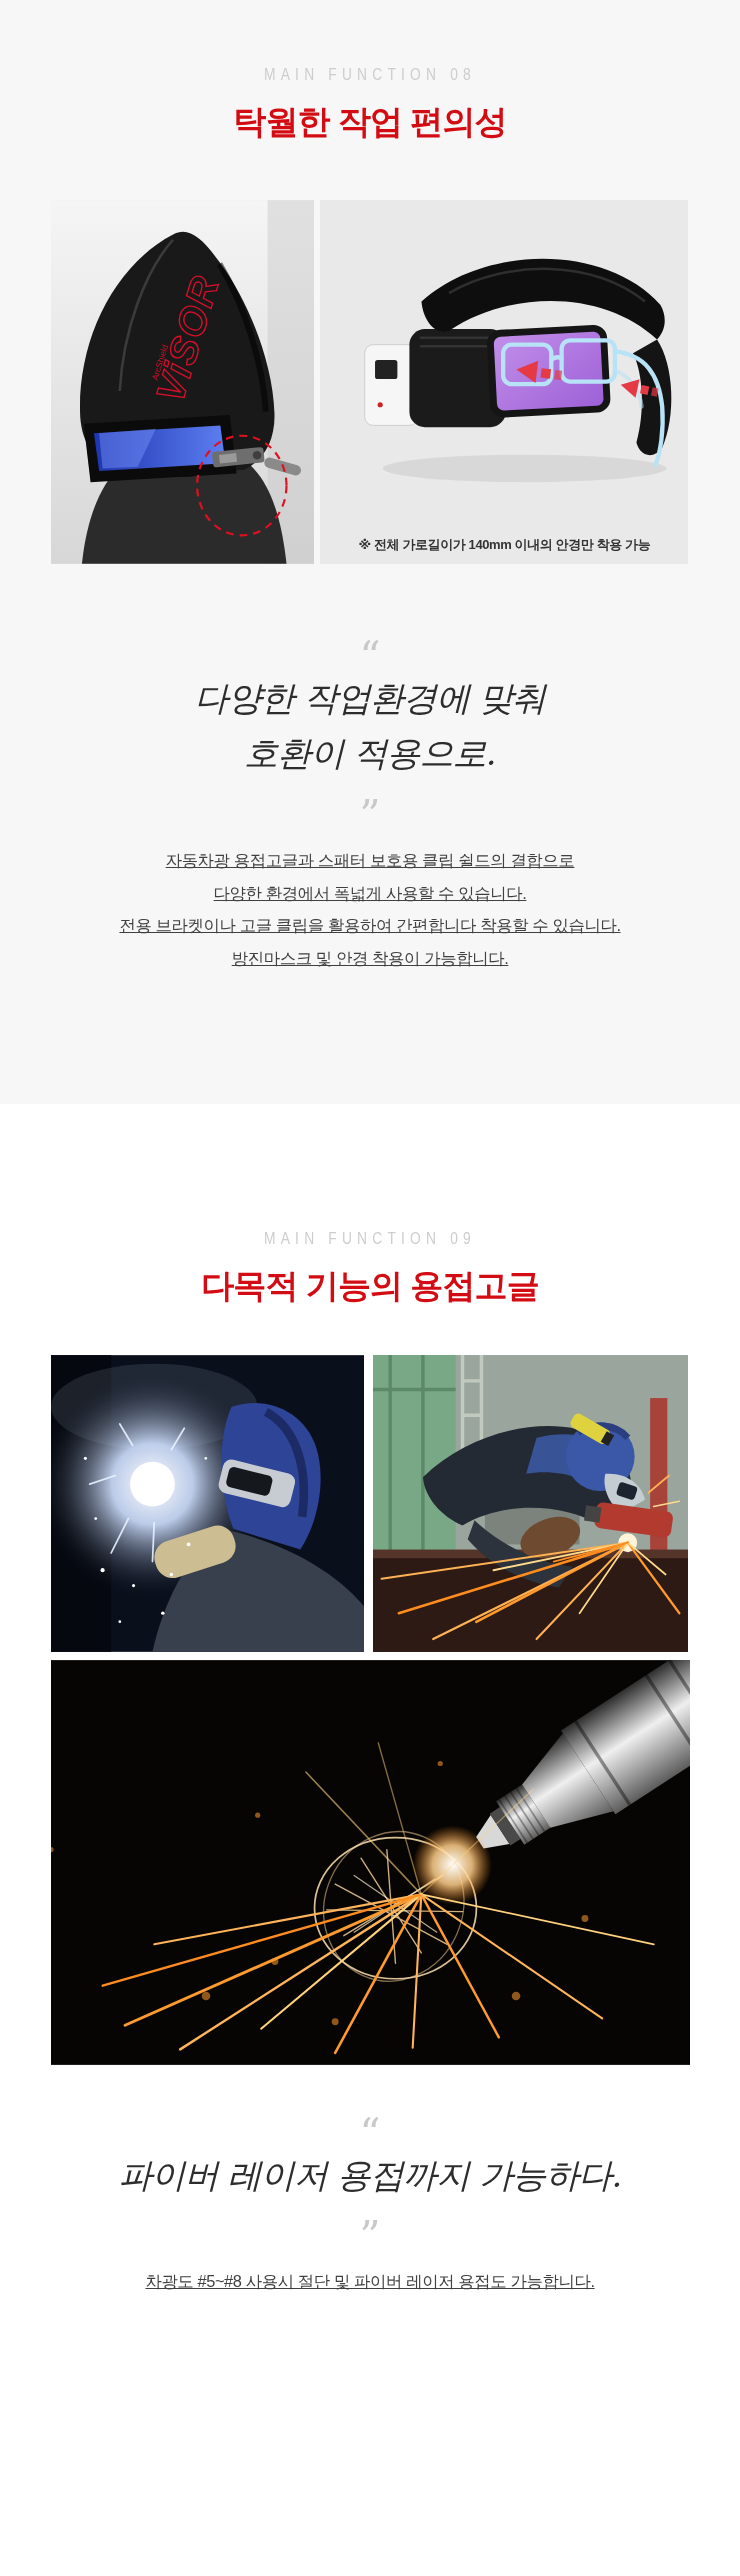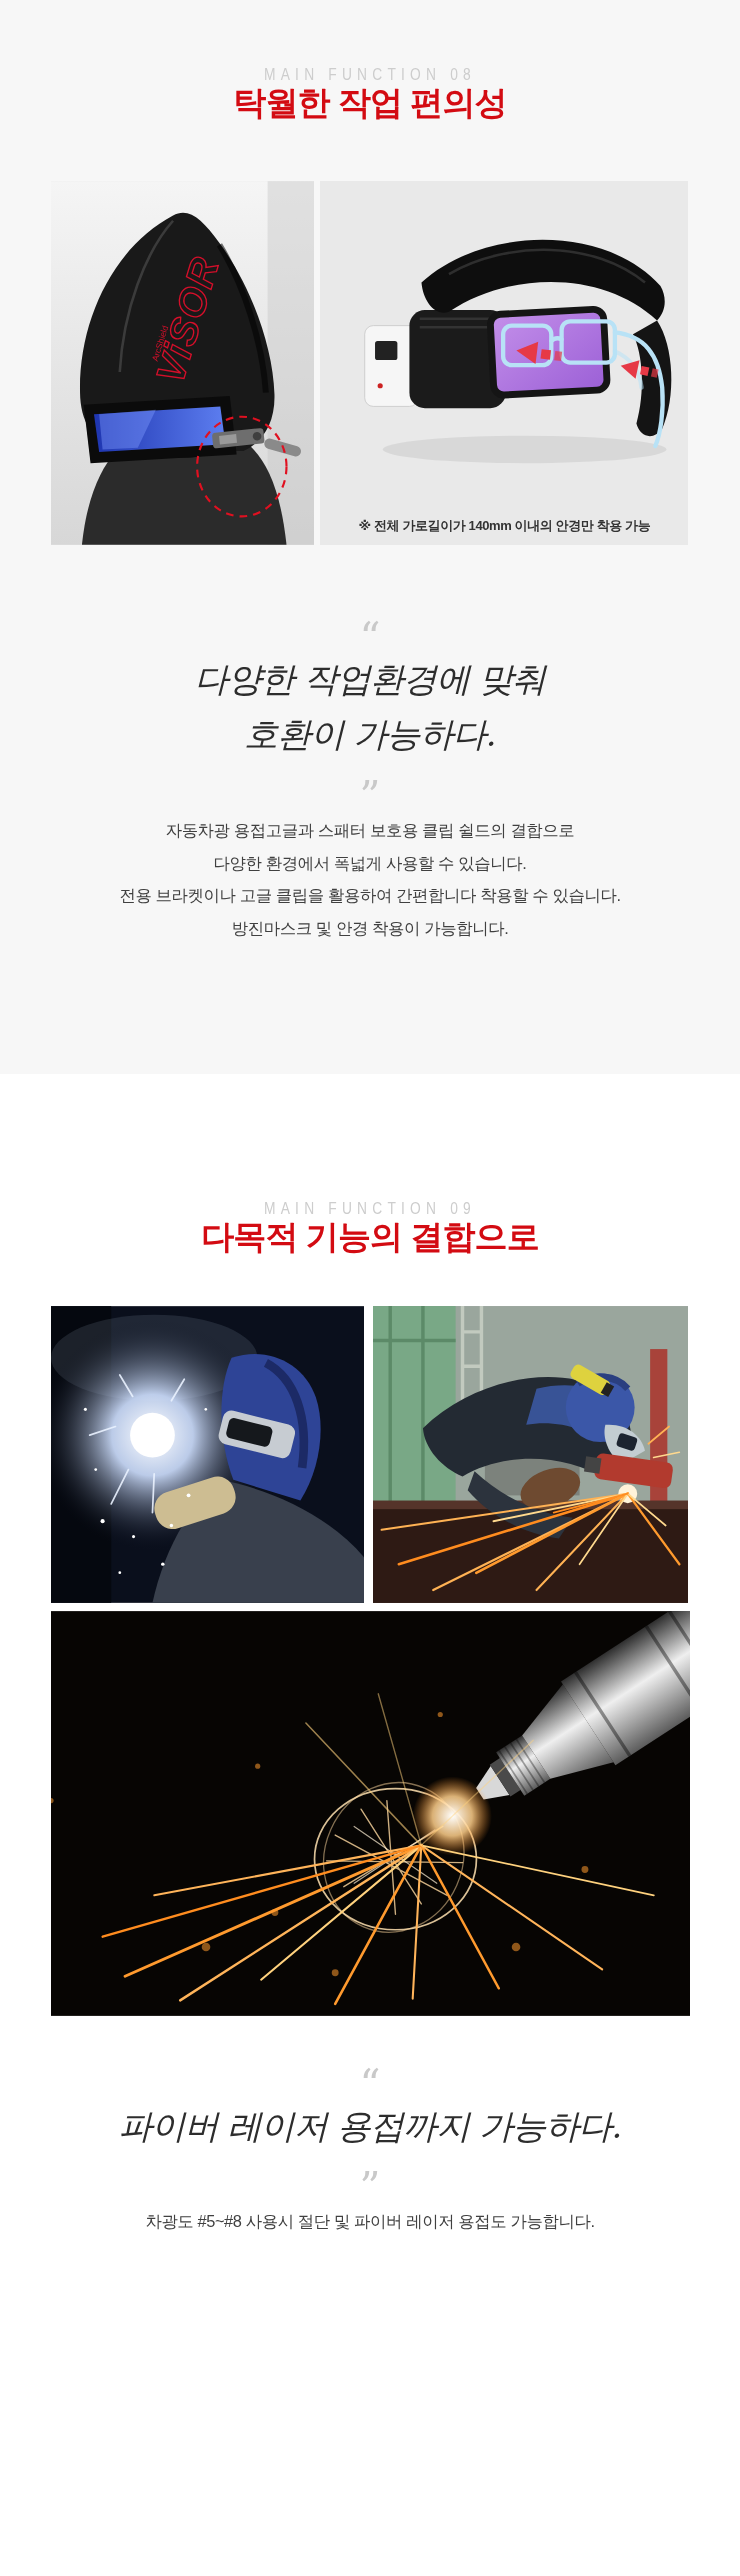--- a/index.html
+++ b/index.html
@@ -12,20 +12,21 @@
   .section{ text-align:center; }
   .section-1{ background:#f7f7f7; padding:67px 0 129px; }
   .section-2{ background:#ffffff; padding:127px 0 146px; }
 
   .eyebrow{
     font-size:13.8px; font-weight:500; letter-spacing:5.2px;
     color:#cdcdcd; line-height:1.2;
     transform:scaleY(1.15); transform-origin:center;
   }
   .sec-title{
+    margin-top:19px;
     font-size:33px; font-weight:800; letter-spacing:-0.9px;
     color:#d30b12; line-height:1.15;
   }
 
   .photo-row{ width:639px; margin:60px auto 0; display:flex; gap:6.9px; }
   .photo-row-2{ width:639px; margin:50px auto 0; display:flex; gap:9.5px; }
   .photo{ position:relative; overflow:hidden; background:#e9e9e9; flex:none; }
   .photo svg{ display:block; width:100%; height:100%; }
   .p-helmet{ width:263px; height:364px; }
   .p-goggle{ width:368px; height:364px; }
@@ -50,23 +51,24 @@
 
   .headline{
     margin-top:3.4px;
     font-family:"DejaVu Serif","Liberation Serif",serif;
     font-style:italic; font-weight:400;
     font-size:34px; line-height:1.62; color:#2d2d2d;
     letter-spacing:-0.9px;
   }
 
   .body-copy{
-    margin-top:7px;
+    margin-top:18px;
     font-size:16.4px; line-height:2.0; color:#404040;
     letter-spacing:-0.4px;
+    text-decoration:underline;
   }
 </style>
 </head>
 <body>
 
 <div class="section section-1">
 
   <div class="eyebrow">MAIN FUNCTION 08</div>
   <div class="sec-title">탁월한 작업 편의성</div>
 
@@ -159,36 +161,36 @@
           <rect x="37" y="6" width="7" height="10" opacity="0.7"></rect>
         </g>
       </svg>
       <div class="photo-caption">※ 전체 가로길이가 140mm 이내의 안경만 착용 가능</div>
     </div>
   </div>
 
   <div class="quote quote-open">“</div>
   <div class="headline">
     <div>다양한 작업환경에 맞춰</div>
-    <div>호환이 가능하다.</div>
+    <div>호환이 적용으로.</div>
   </div>
   <div class="quote quote-close">”</div>
 
   <div class="body-copy">
     <div>자동차광 용접고글과 스패터 보호용 클립 쉴드의 결합으로</div>
     <div>다양한 환경에서 폭넓게 사용할 수 있습니다.</div>
     <div>전용 브라켓이나 고글 클립을 활용하여 간편합니다 착용할 수 있습니다.</div>
     <div>방진마스크 및 안경 착용이 가능합니다.</div>
   </div>
 </div>
 
 <div class="section section-2">
 
   <div class="eyebrow">MAIN FUNCTION 09</div>
-  <div class="sec-title">다목적 기능의 결합으로</div>
+  <div class="sec-title">다목적 기능의 용접고글</div>
 
   <div class="photo-row-2">
 
     <div class="photo p-weld">
       <svg viewBox="0 0 364 345">
         <defs>
           <radialGradient id="arcGlow" cx="0.5" cy="0.5" r="0.5">
             <stop offset="0" stop-color="#ffffff"></stop>
             <stop offset="0.35" stop-color="#cfe0ff" stop-opacity="0.9"></stop>
             <stop offset="1" stop-color="#0a0f1c" stop-opacity="0"></stop>

